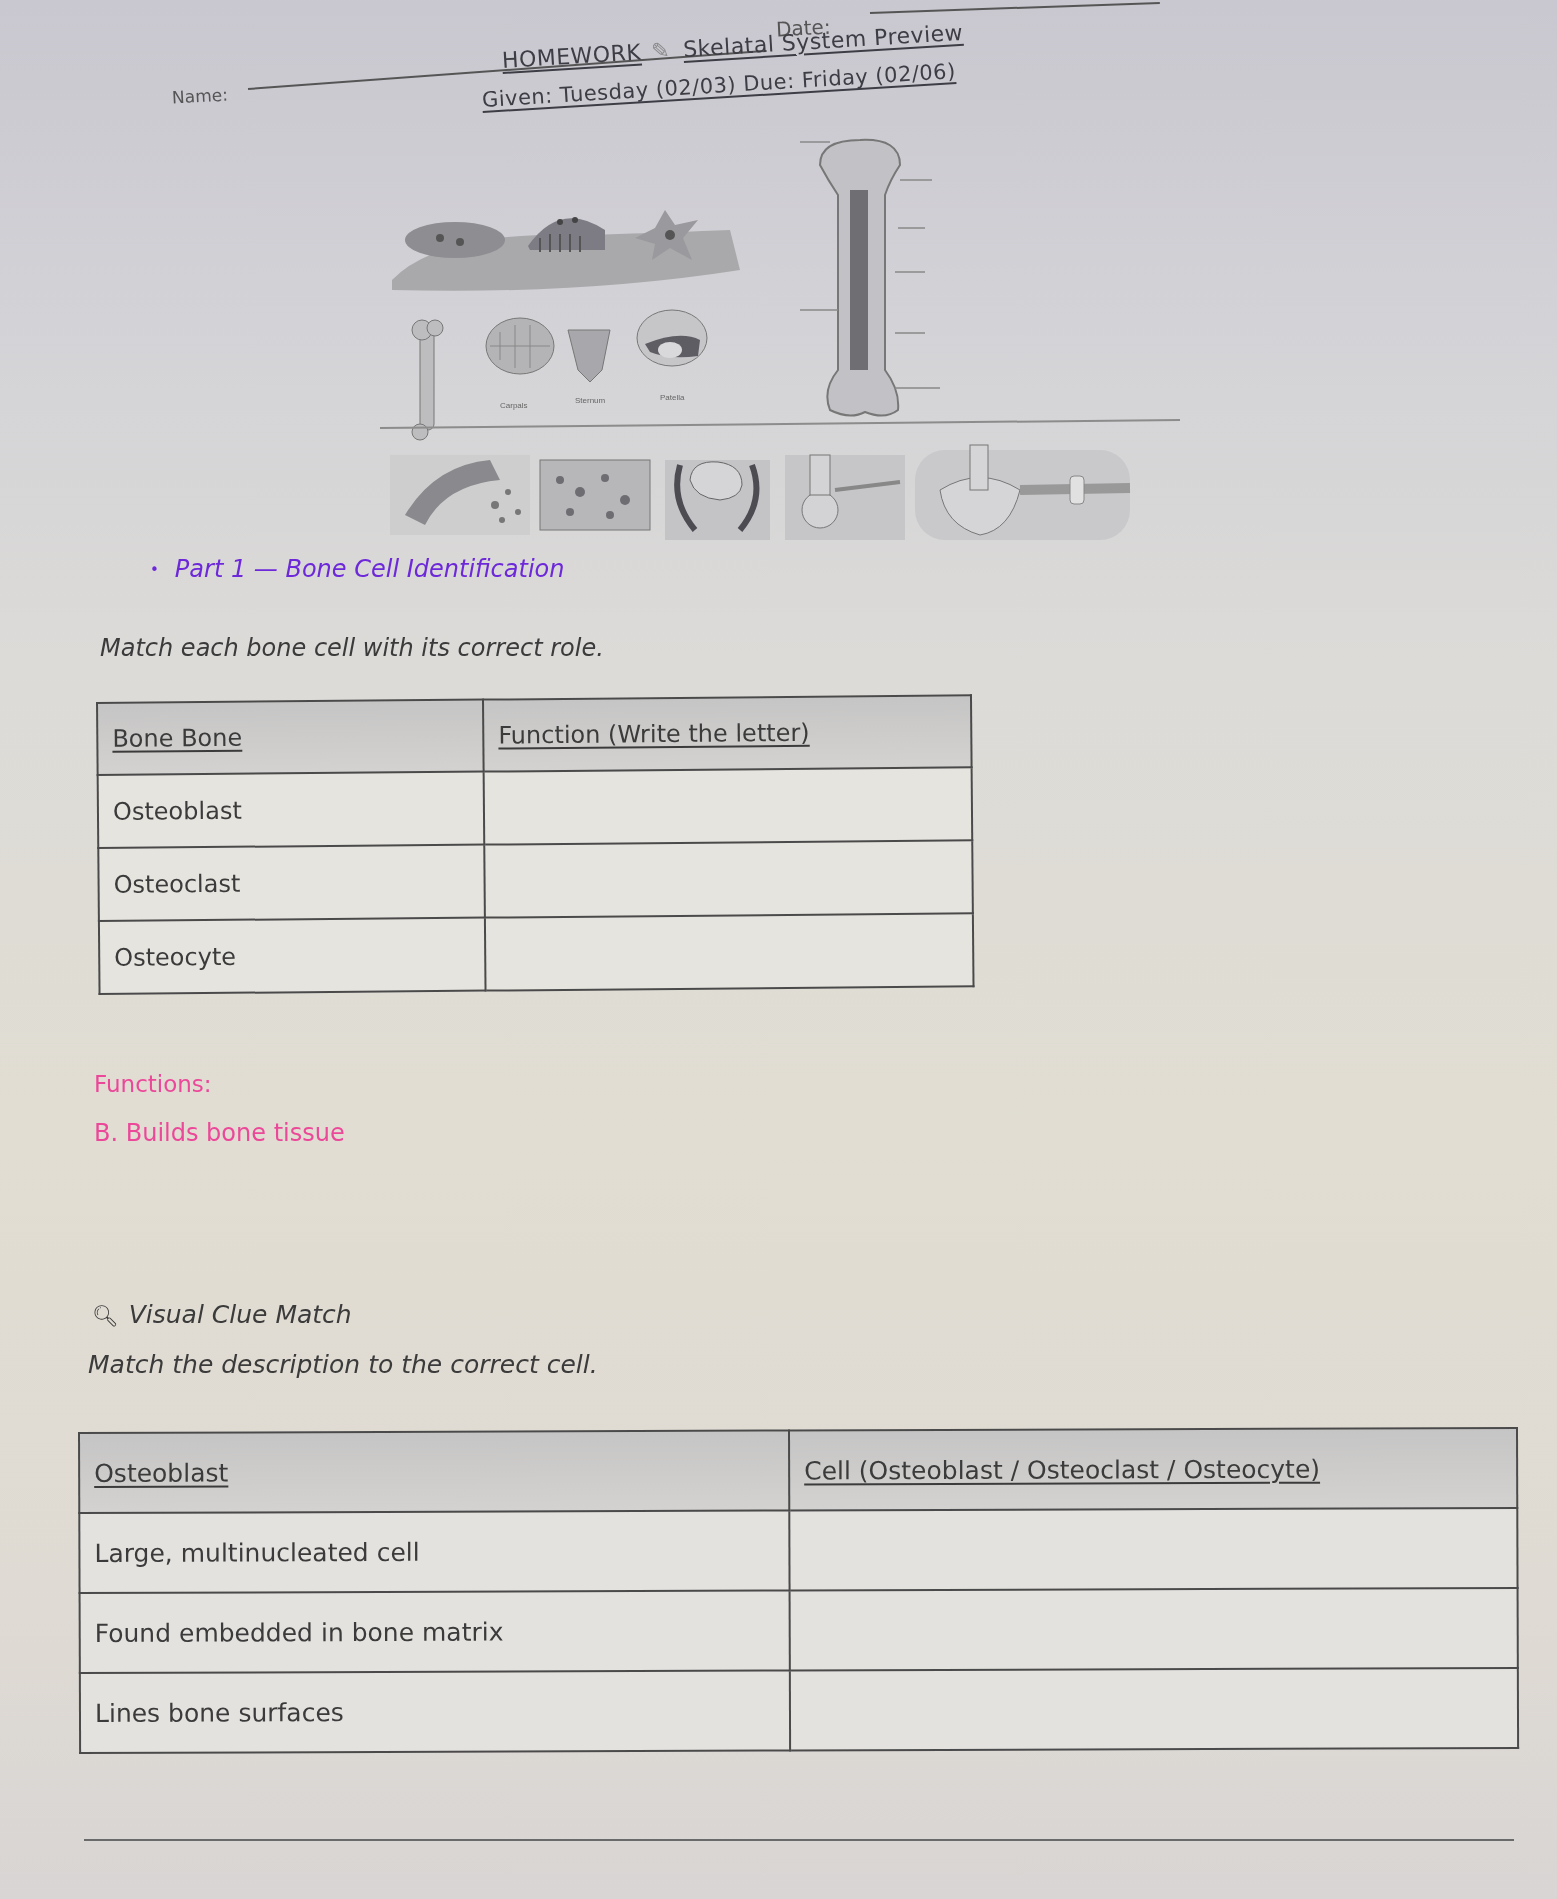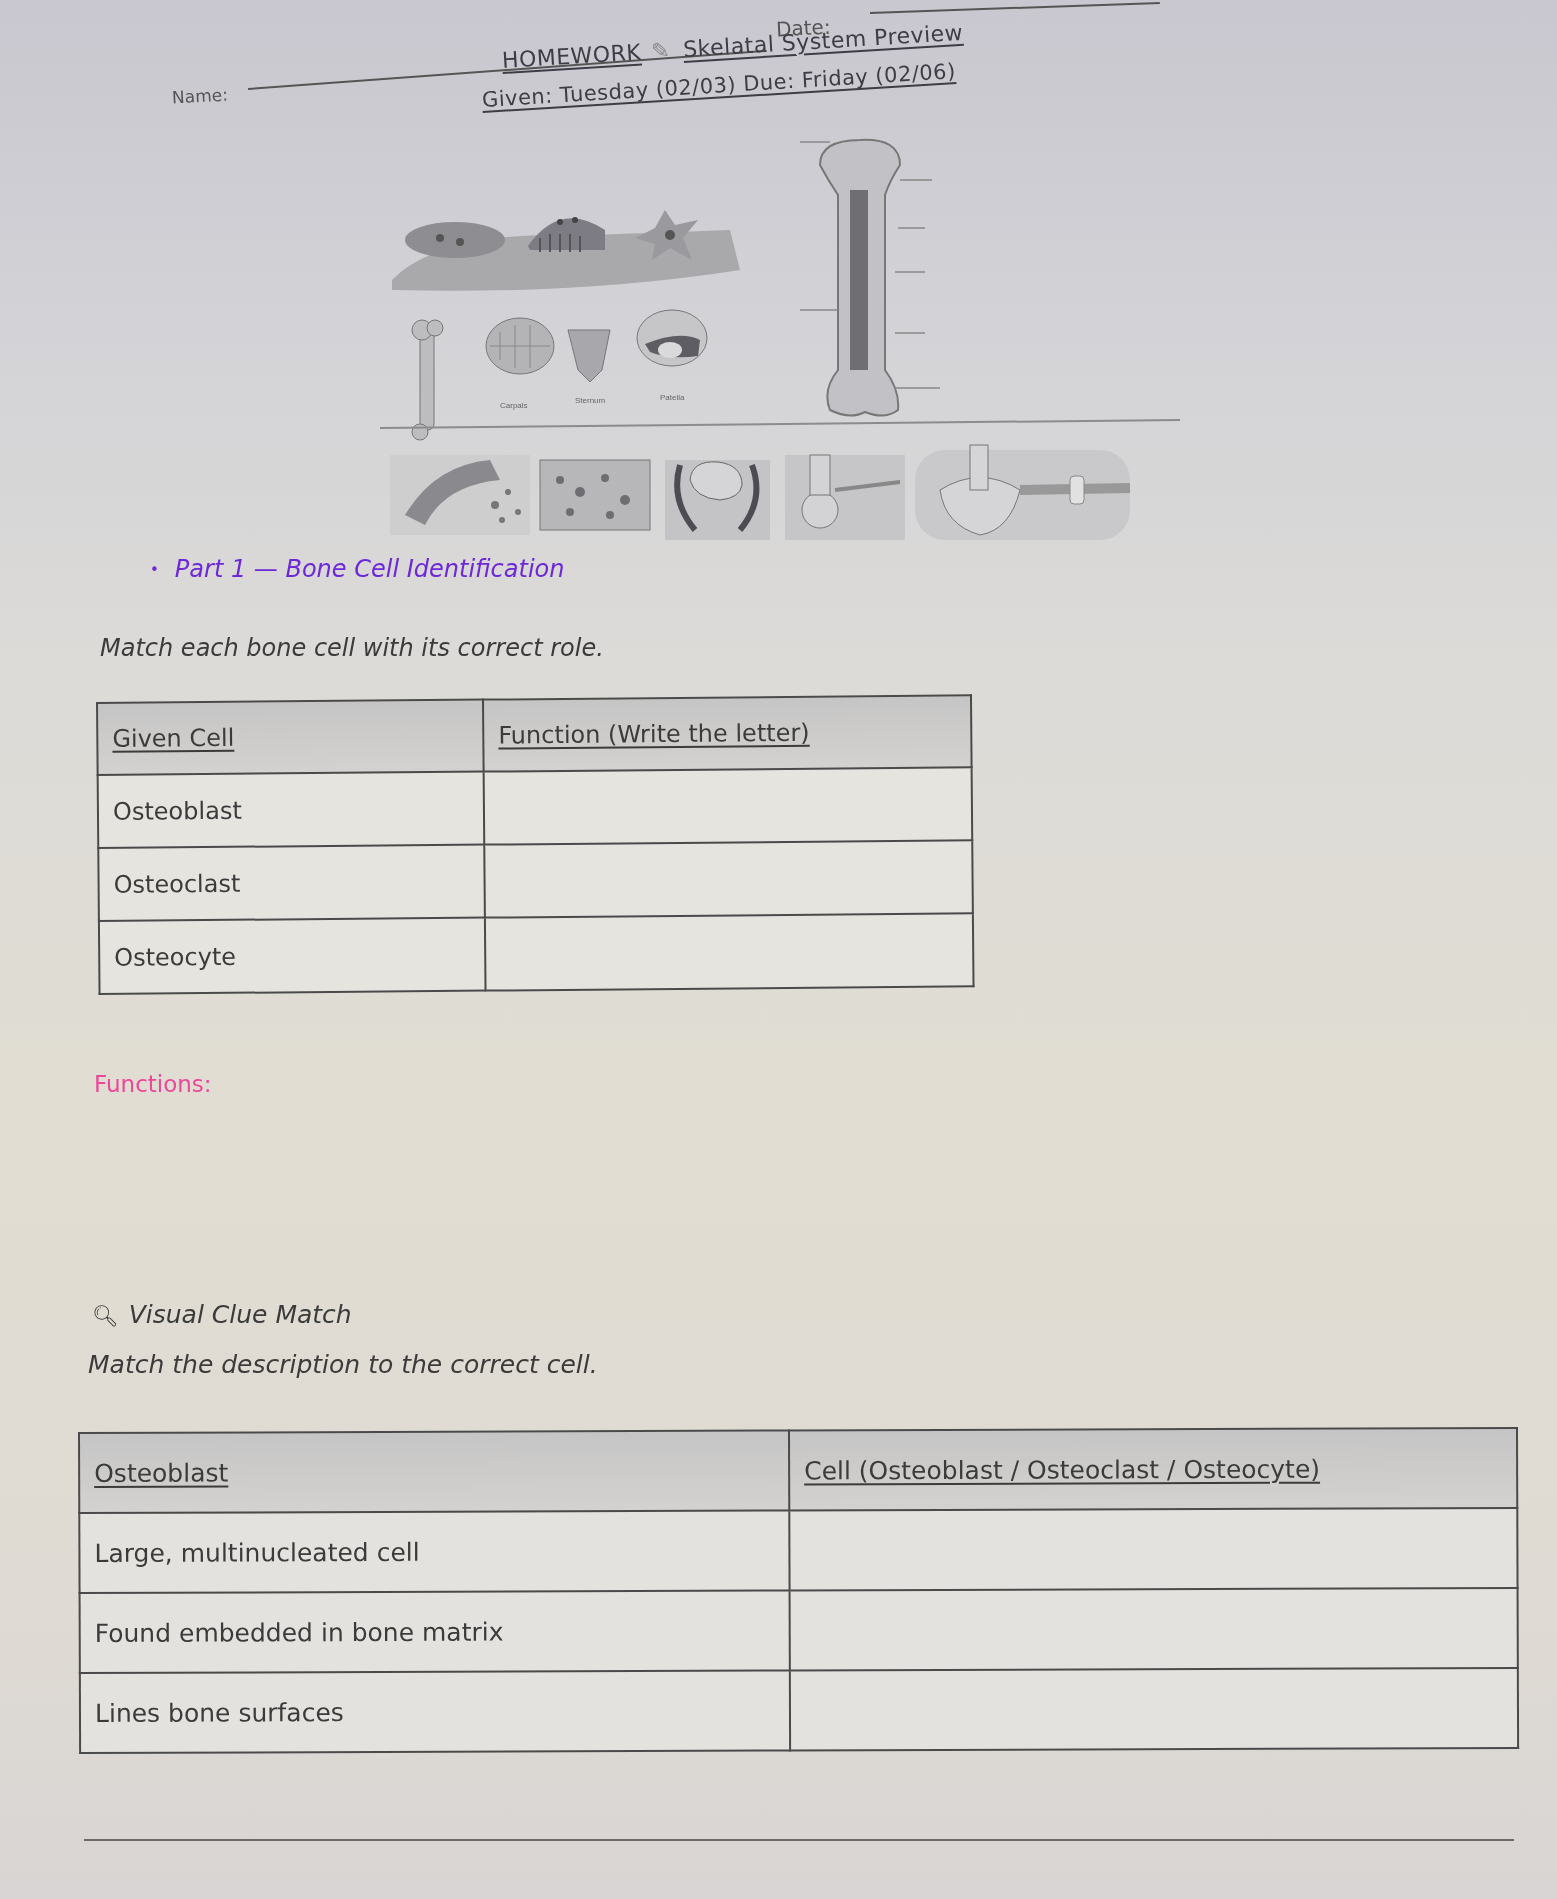--- a/index.html
+++ b/index.html
@@ -158,40 +158,41 @@
 </svg>
 
 <div class="abs" id="part1-heading">
   <span class="bullet">•</span><span>Part 1 — Bone Cell Identification</span>
 </div>
 <div class="abs" id="part1-instr">Match each bone cell with its correct role.</div>
 
 <table class="ws" id="table1">
   <tbody>
       <tr>
-    <th class="c1"><span>Given Cell</span></th>
+    <th class="c1"><span>Bone Bone</span></th>
     <th><span>Function (Write the letter)</span></th>
   </tr>
   <tr>
     <td>Osteoblast</td>
     <td></td>
   </tr>
   <tr>
     <td>Osteoclast</td>
     <td></td>
   </tr>
   <tr>
     <td>Osteocyte</td>
     <td></td>
   </tr>
 </tbody>
   </table>
 
 <div class="abs" id="functions">
   <div class="title">Functions:</div>
+  <div>B. Builds bone tissue</div>
 </div>
 
 <div class="abs" id="visual-heading">
   <span class="mag">🔍︎</span><span>Visual Clue Match</span>
 </div>
 <div class="abs" id="visual-instr">Match the description to the correct cell.</div>
 
 <table class="ws" id="table2">
   <tbody>
       <tr>

